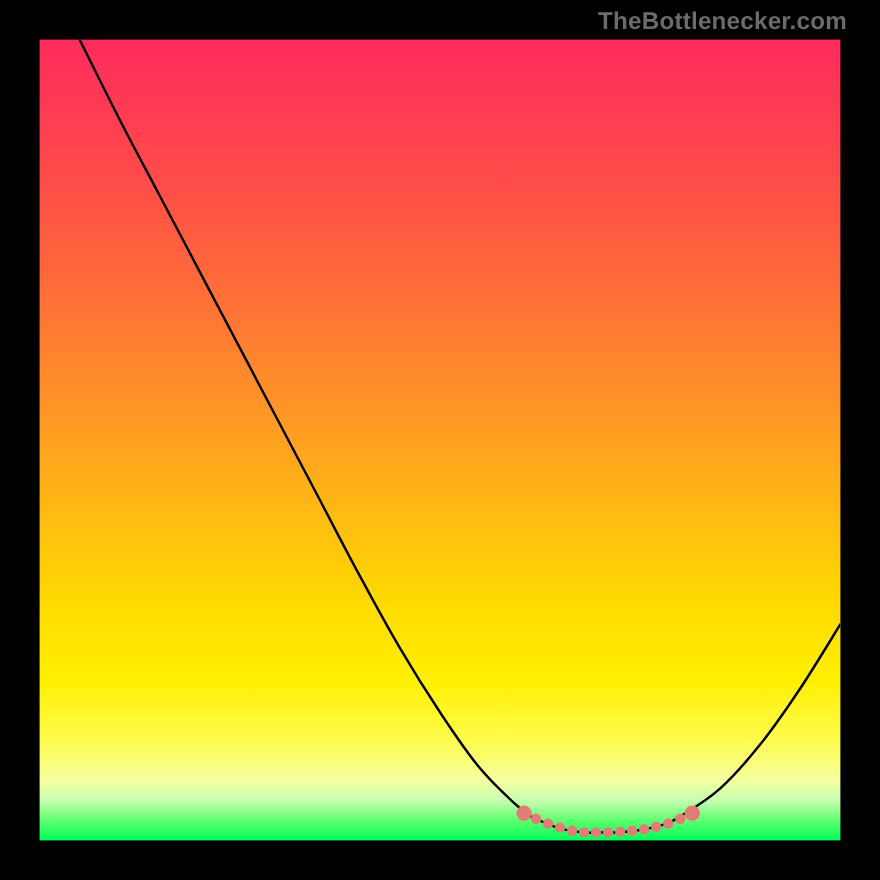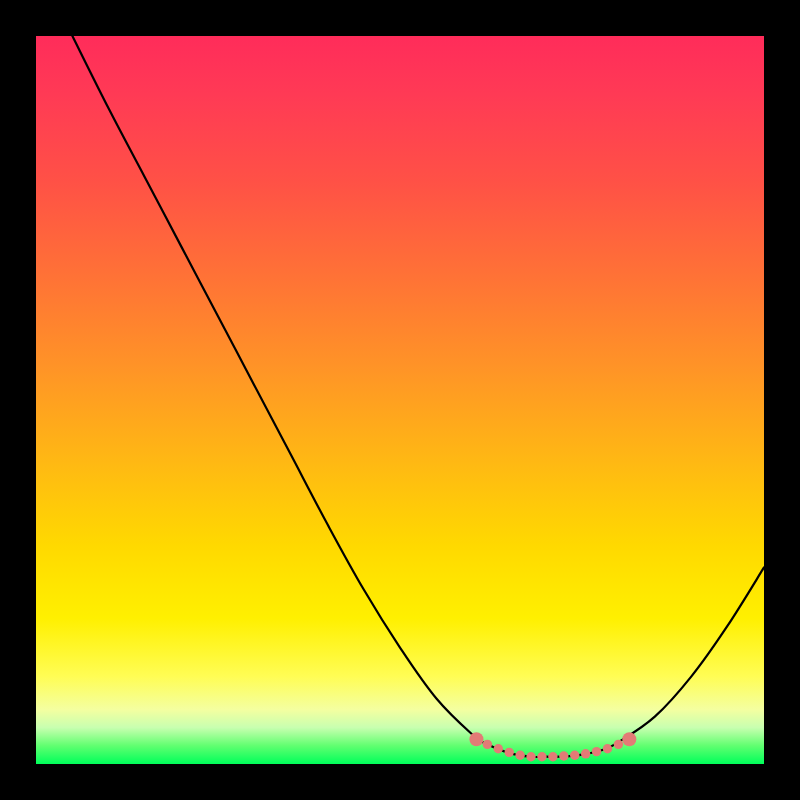--- a/index.html
+++ b/index.html
@@ -56,20 +56,21 @@
     font-weight: 600;
     color: #6b6b6b;
     letter-spacing: 0.2px;
   }
 </style>
 </head>
 <body>
 
 <div class="container">
 
+  <div class="attribution">TheBottlenecker.com</div>
 
   <div class="plot-area">
     <svg class="plot-svg" viewBox="0 0 728 728" preserveAspectRatio="none">
       <path fill="none" stroke="#000000" stroke-width="2.2" stroke-linecap="round" d="M 36.40 0.00 C 42.95 13.10, 59.70 47.25, 72.80 72.80 C 85.90 98.35, 96.10 117.06, 109.20 141.96 C 122.30 166.86, 132.50 186.22, 145.60 211.12 C 158.70 236.02, 168.90 255.38, 182.00 280.28 C 195.10 305.18, 205.30 324.54, 218.40 349.44 C 231.50 374.34, 241.70 393.70, 254.80 418.60 C 267.90 443.50, 278.10 463.52, 291.20 487.76 C 304.30 512.00, 314.50 531.00, 327.60 553.28 C 340.70 575.56, 350.90 591.86, 364.00 611.52 C 377.10 631.18, 387.30 646.76, 400.40 662.48 C 413.50 678.20, 427.63 690.62, 436.80 698.88 C 445.97 707.14, 444.81 705.07, 451.36 708.34 C 457.91 711.62, 465.34 714.85, 473.20 717.08 C 481.06 719.31, 488.49 720.06, 495.04 720.72 C 501.59 721.38, 504.36 720.72, 509.60 720.72 C 514.84 720.72, 517.61 721.11, 524.16 720.72 C 530.71 720.33, 538.14 719.85, 546.00 718.54 C 553.86 717.23, 561.29 715.67, 567.84 713.44 C 574.39 711.21, 573.23 712.06, 582.40 706.16 C 591.57 700.26, 605.70 692.47, 618.80 680.68 C 631.90 668.89, 642.10 657.02, 655.20 640.64 C 668.30 624.26, 678.50 609.34, 691.60 589.68 C 704.70 570.02, 721.45 541.92, 728.00 531.44" id="curve-path"></path>
       <g id="marker-group">
           <circle cx="440.44" cy="703.25" r="7.00" fill="#e37b76"></circle>
           <circle cx="451.36" cy="708.34" r="4.70" fill="#e37b76"></circle>
           <circle cx="462.28" cy="712.71" r="4.70" fill="#e37b76"></circle>
           <circle cx="473.20" cy="716.35" r="4.70" fill="#e37b76"></circle>
           <circle cx="484.12" cy="719.26" r="4.70" fill="#e37b76"></circle>

